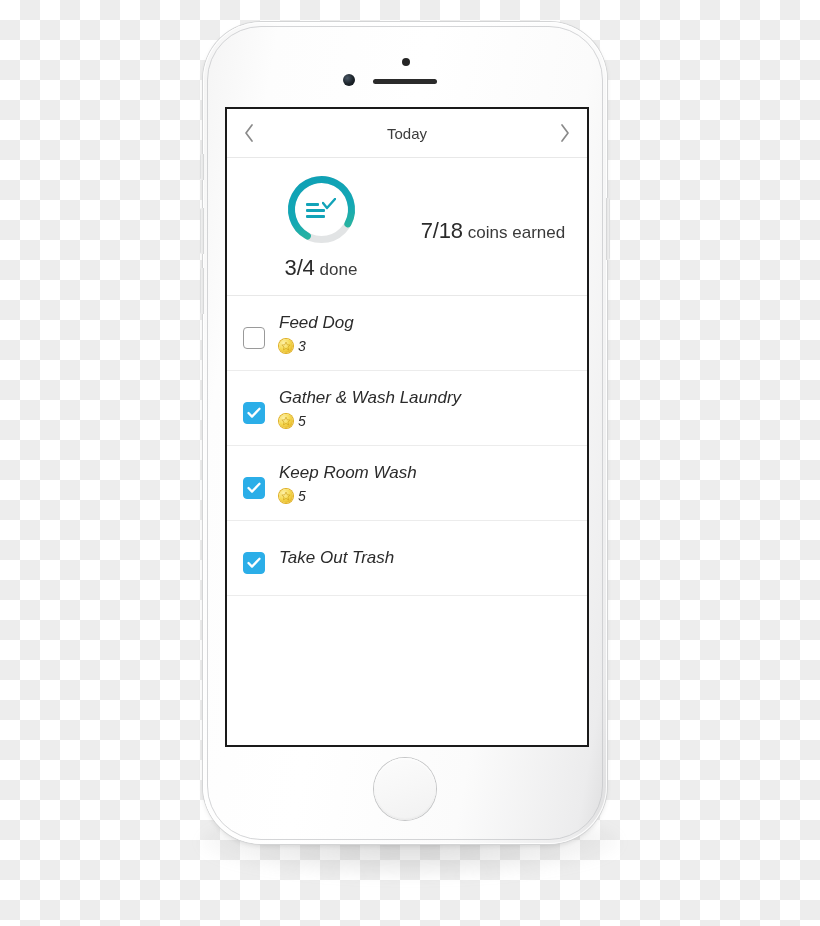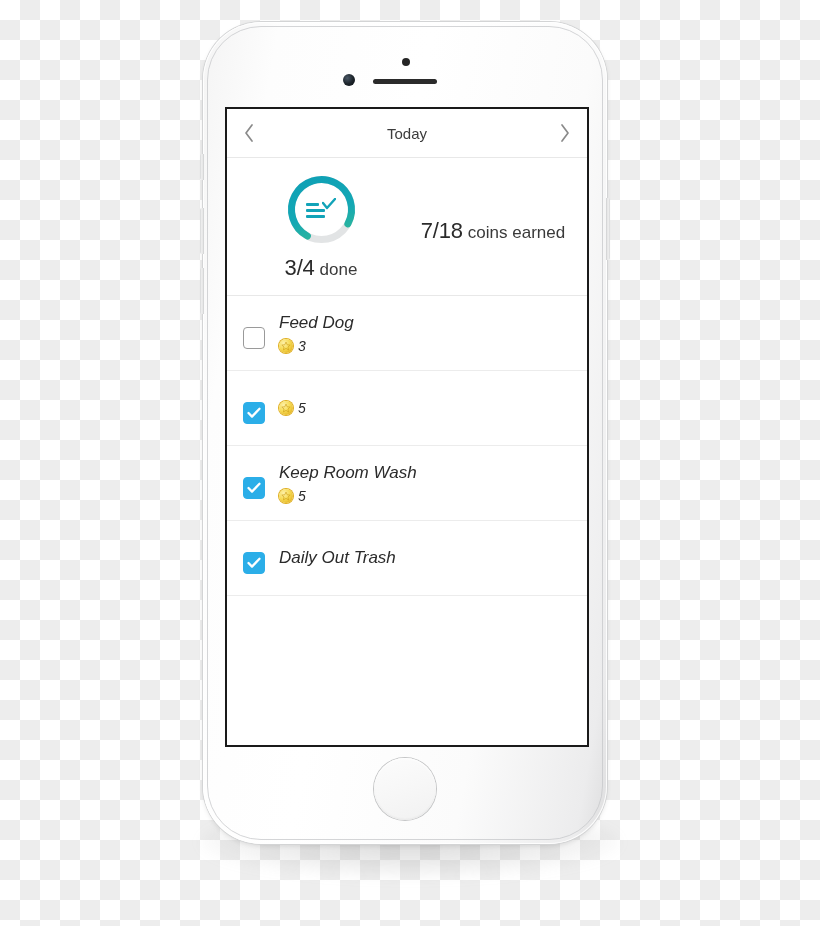--- a/index.html
+++ b/index.html
@@ -502,20 +502,21 @@
         </div>
       </div>
 
       <div class="chore-row">
         <div class="cb checked">
           <svg width="14" height="12" viewBox="0 0 14 12">
             <path d="M1.5 6 L5 9.6 L12.5 1.8" fill="none" stroke="#ffffff" stroke-width="2.3" stroke-linecap="round" stroke-linejoin="round"></path>
           </svg>
         </div>
         <div class="chore-body">
+          <div class="chore-title">Gather &amp; Wash Laundry</div>
           <div class="chore-reward">
             <span class="coin-sm">
               <svg class="star-sm" viewBox="0 0 24 24">
                 <path d="M12 2.6 L14.9 9.1 L22 9.8 L16.7 14.5 L18.2 21.4 L12 17.8 L5.8 21.4 L7.3 14.5 L2 9.8 L9.1 9.1 Z" fill="none" stroke="#cb9a15" stroke-width="2" stroke-linejoin="round"></path>
               </svg>
             </span>
             <span class="reward-num">5</span>
           </div>
         </div>
       </div>
@@ -539,21 +540,21 @@
         </div>
       </div>
 
       <div class="chore-row">
         <div class="cb checked">
           <svg width="14" height="12" viewBox="0 0 14 12">
             <path d="M1.5 6 L5 9.6 L12.5 1.8" fill="none" stroke="#ffffff" stroke-width="2.3" stroke-linecap="round" stroke-linejoin="round"></path>
           </svg>
         </div>
         <div class="chore-body">
-          <div class="chore-title">Daily Out Trash</div>
+          <div class="chore-title">Take Out Trash</div>
         </div>
       </div>
 
     </div>
 
 
   </div>
 
   <div class="home-button"></div>
 </div>

